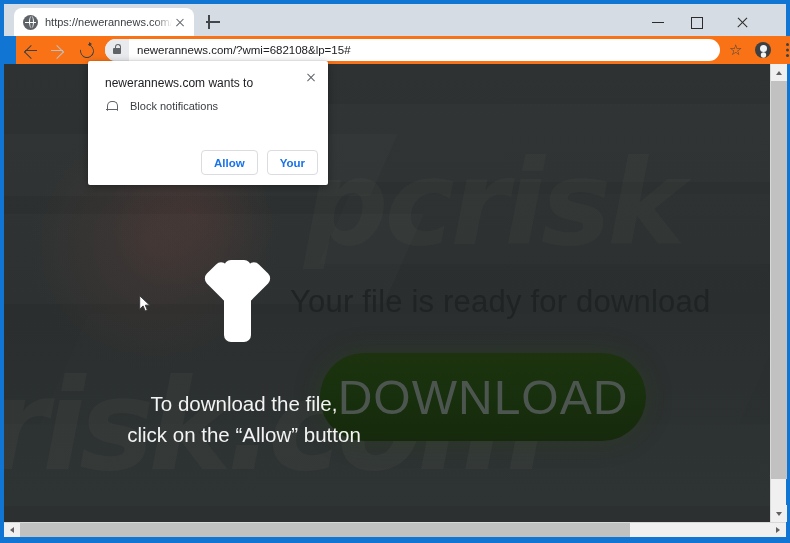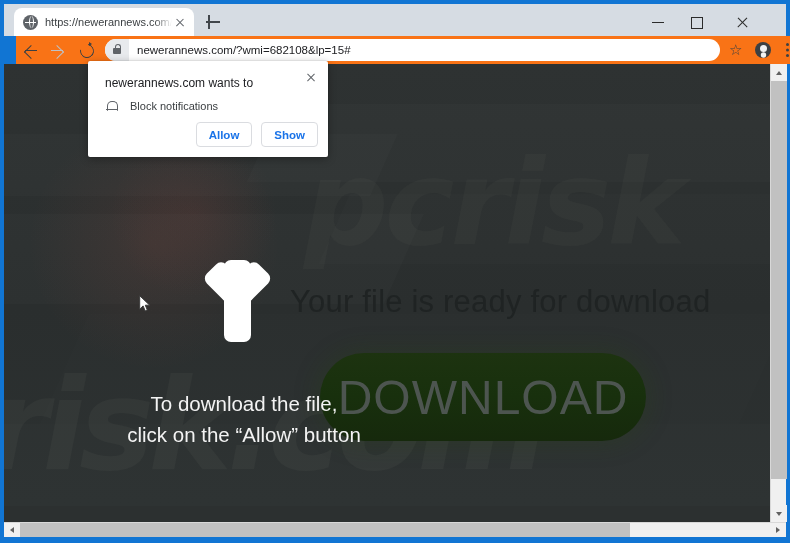--- a/index.html
+++ b/index.html
@@ -409,21 +409,21 @@
   #hscroll-thumb {
     position:absolute; left:16px; top:0;
     width:610px; height:14px;
     background:#c1c1c1;
   }
 
   
   #permission-popup {
     position:absolute;
     left:88px; top:61px;
-    width:240px; height:96px;
+    width:240px; height:124px;
     background:#ffffff;
     box-shadow:0 2px 9px rgba(0,0,0,0.30), 0 0 0 1px rgba(0,0,0,0.05);
     border-radius:2px;
     z-index:40;
   }
   #popup-title {
     position:absolute; left:17px; top:15px;
     font-size:12px; color:#202124;
     white-space:nowrap;
   }
@@ -575,17 +575,17 @@
     <div id="popup-title">newerannews.com wants to</div>
     <div id="popup-close"></div>
 
     <div id="popup-option">
       <span id="bell-icon"></span>
       <span id="popup-option-label">Block notifications</span>
     </div>
 
     <div id="popup-actions">
       <div class="popup-btn">Allow</div>
-      <div class="popup-btn">Show</div>
+      <div class="popup-btn">Your</div>
     </div>
   </div>
 
 </div>
 
 </body></html>

